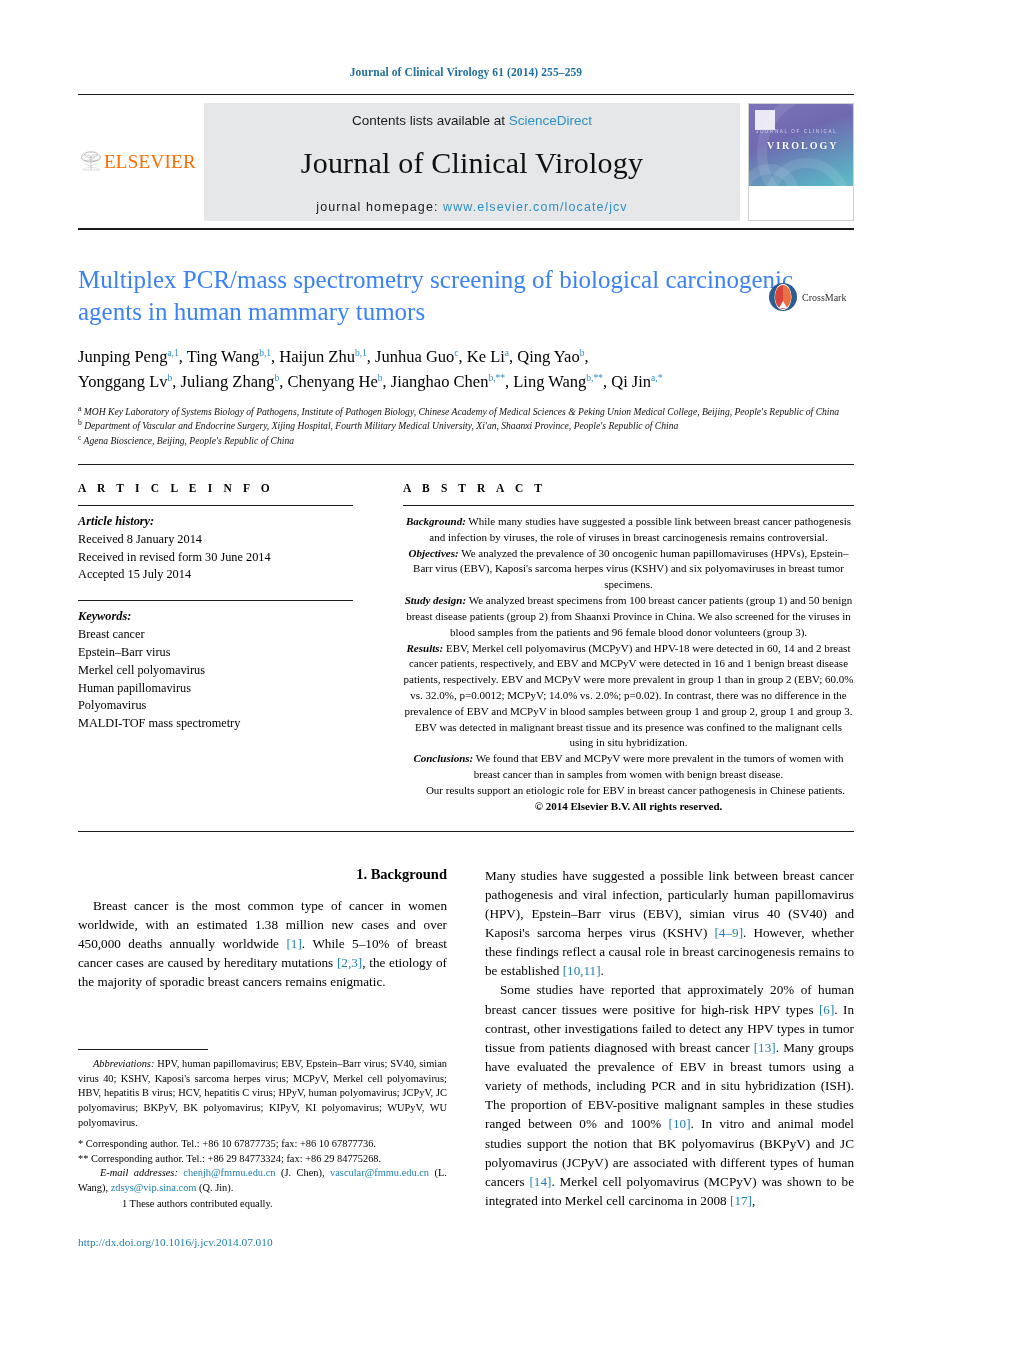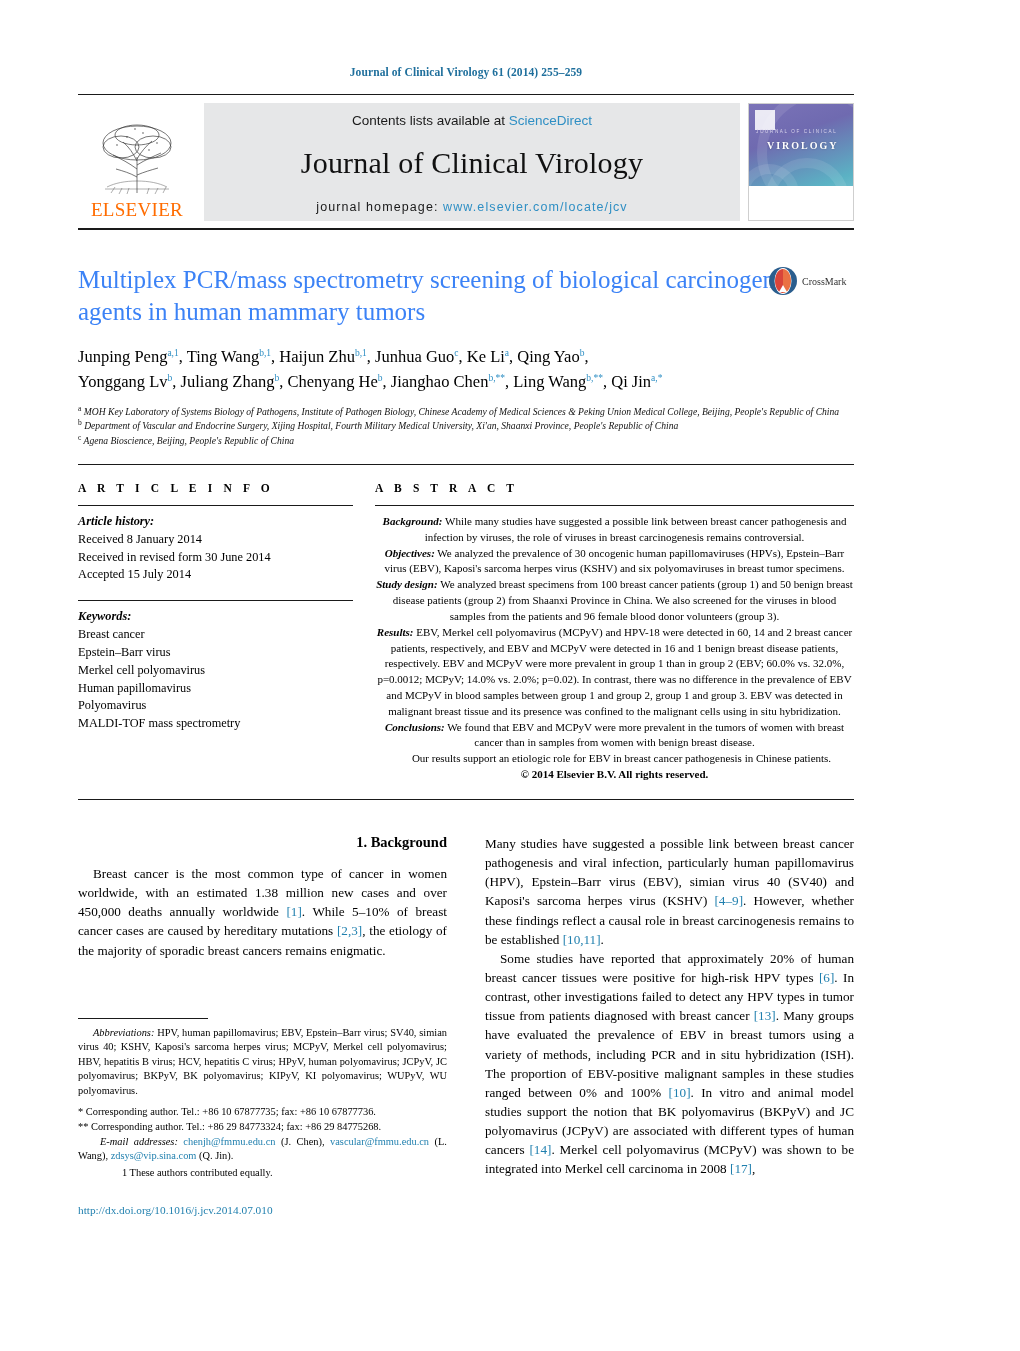--- a/index.html
+++ b/index.html
@@ -39,21 +39,21 @@
     border-top: 1.6px solid #1a1a1a;
     padding-top: 8px;
     display: flex;
     align-items: stretch;
     height: 118px;
   }
   .elsevier-logo {
     width: 118px;
     flex: 0 0 118px;
     display: flex;
-    flex-direction: column;
+    flex-direction: row;
     align-items: center;
     justify-content: flex-end;
     padding-bottom: 2px;
   }
   .tree-svg { display:block; }
   .elsevier-word {
     font-family: "Liberation Serif", serif;
     font-size: 19px;
     letter-spacing: 0.3px;
     color: #ff6c00;
@@ -147,21 +147,21 @@
     font-size: 25px;
     line-height: 1.28;
     font-weight: normal;
     margin: 0;
     max-width: 760px;
     color: #3b82f6;
   }
   .crossmark {
     position: absolute;
     right: 0;
-    top: 2px;
+    top: 18px;
     width: 86px;
     display: flex;
     align-items: center;
     gap: 4px;
   }
   .crossmark-label {
     font-family: "Liberation Serif", serif;
     font-size: 10px;
     color: #333;
   }
@@ -187,20 +187,21 @@
 
   
   .ia-rule-top {
     margin: 16px 78px 0 78px;
     border-top: 0.9px solid #1a1a1a;
   }
   .ia {
     margin: 0 78px;
     display: flex;
     padding-top: 17px;
+    gap: 28px;
   }
   .col-info { flex: 0 0 275px; padding-right: 22px; }
   .col-abs  { flex: 1 1 auto; }
 
   .sec-head {
     font-family: "Liberation Serif", serif;
     font-weight: bold;
     font-size: 11.5px;
     letter-spacing: 4.2px;
     margin-bottom: 11px;

